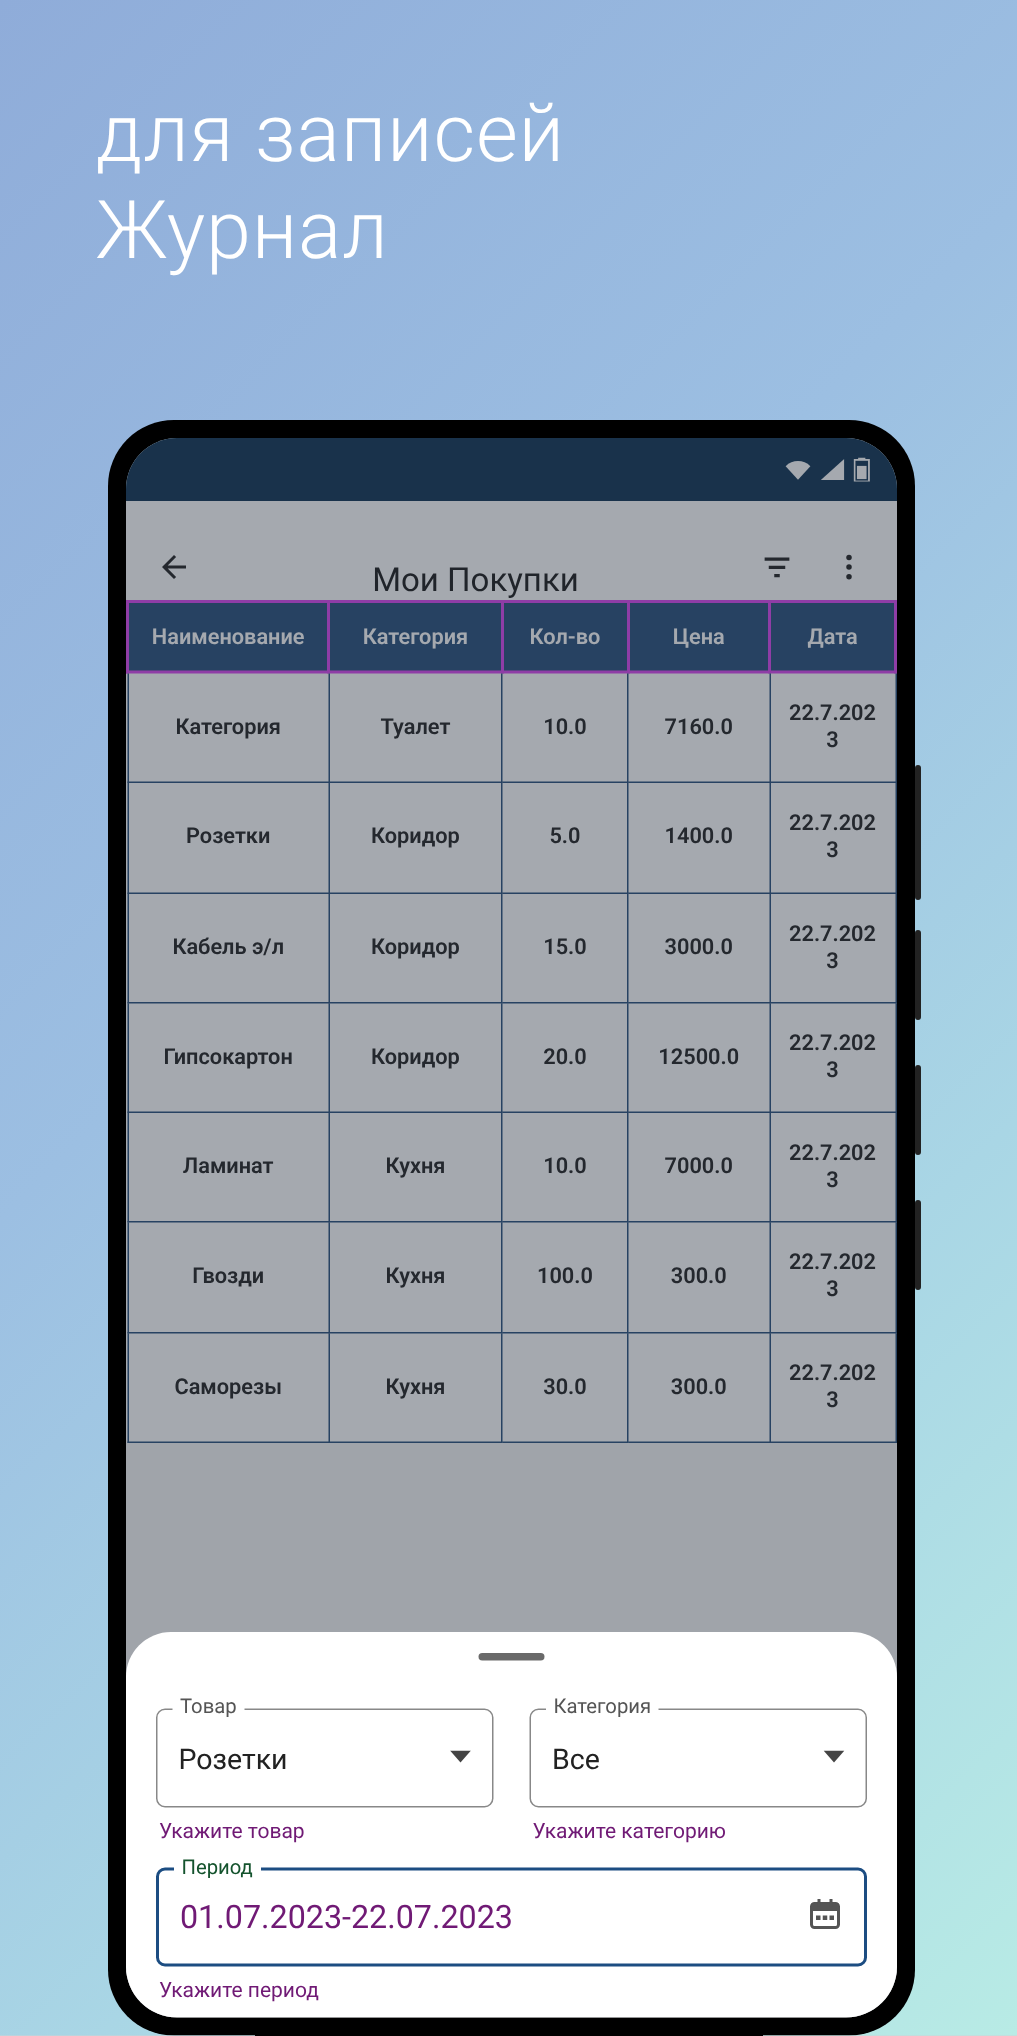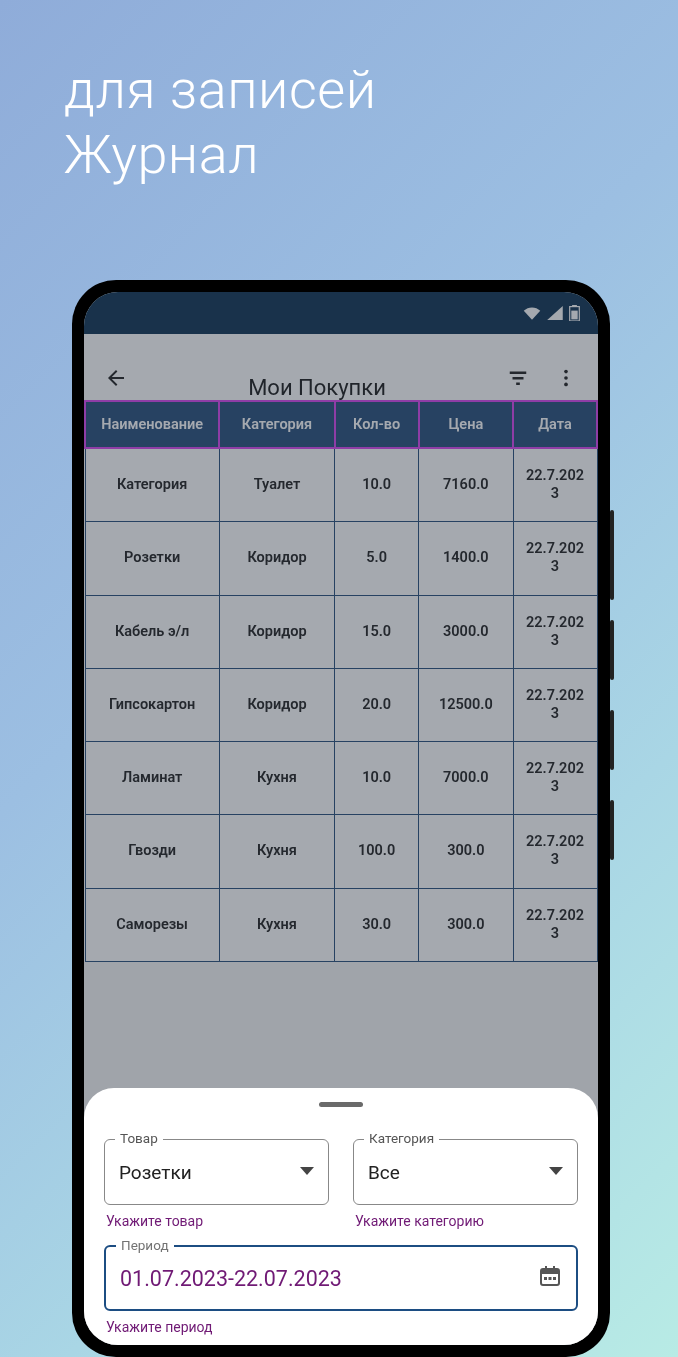--- a/index.html
+++ b/index.html
@@ -174,21 +174,21 @@
   }
   .period-field {
     margin-top: 16px;
   }
   .period-field .field-border {
     border: 2.5px solid #1c4d82;
     border-radius: 6px;
     height: 66px;
   }
   .period-field .field-label {
-    color: #737373;
+    color: #14532d;
     top: -10px;
   }
   .period-value {
     flex: 1;
     font-size: 21.5px;
     color: #701a75;
     font-weight: 400;
   }
 </style>
 </head>

